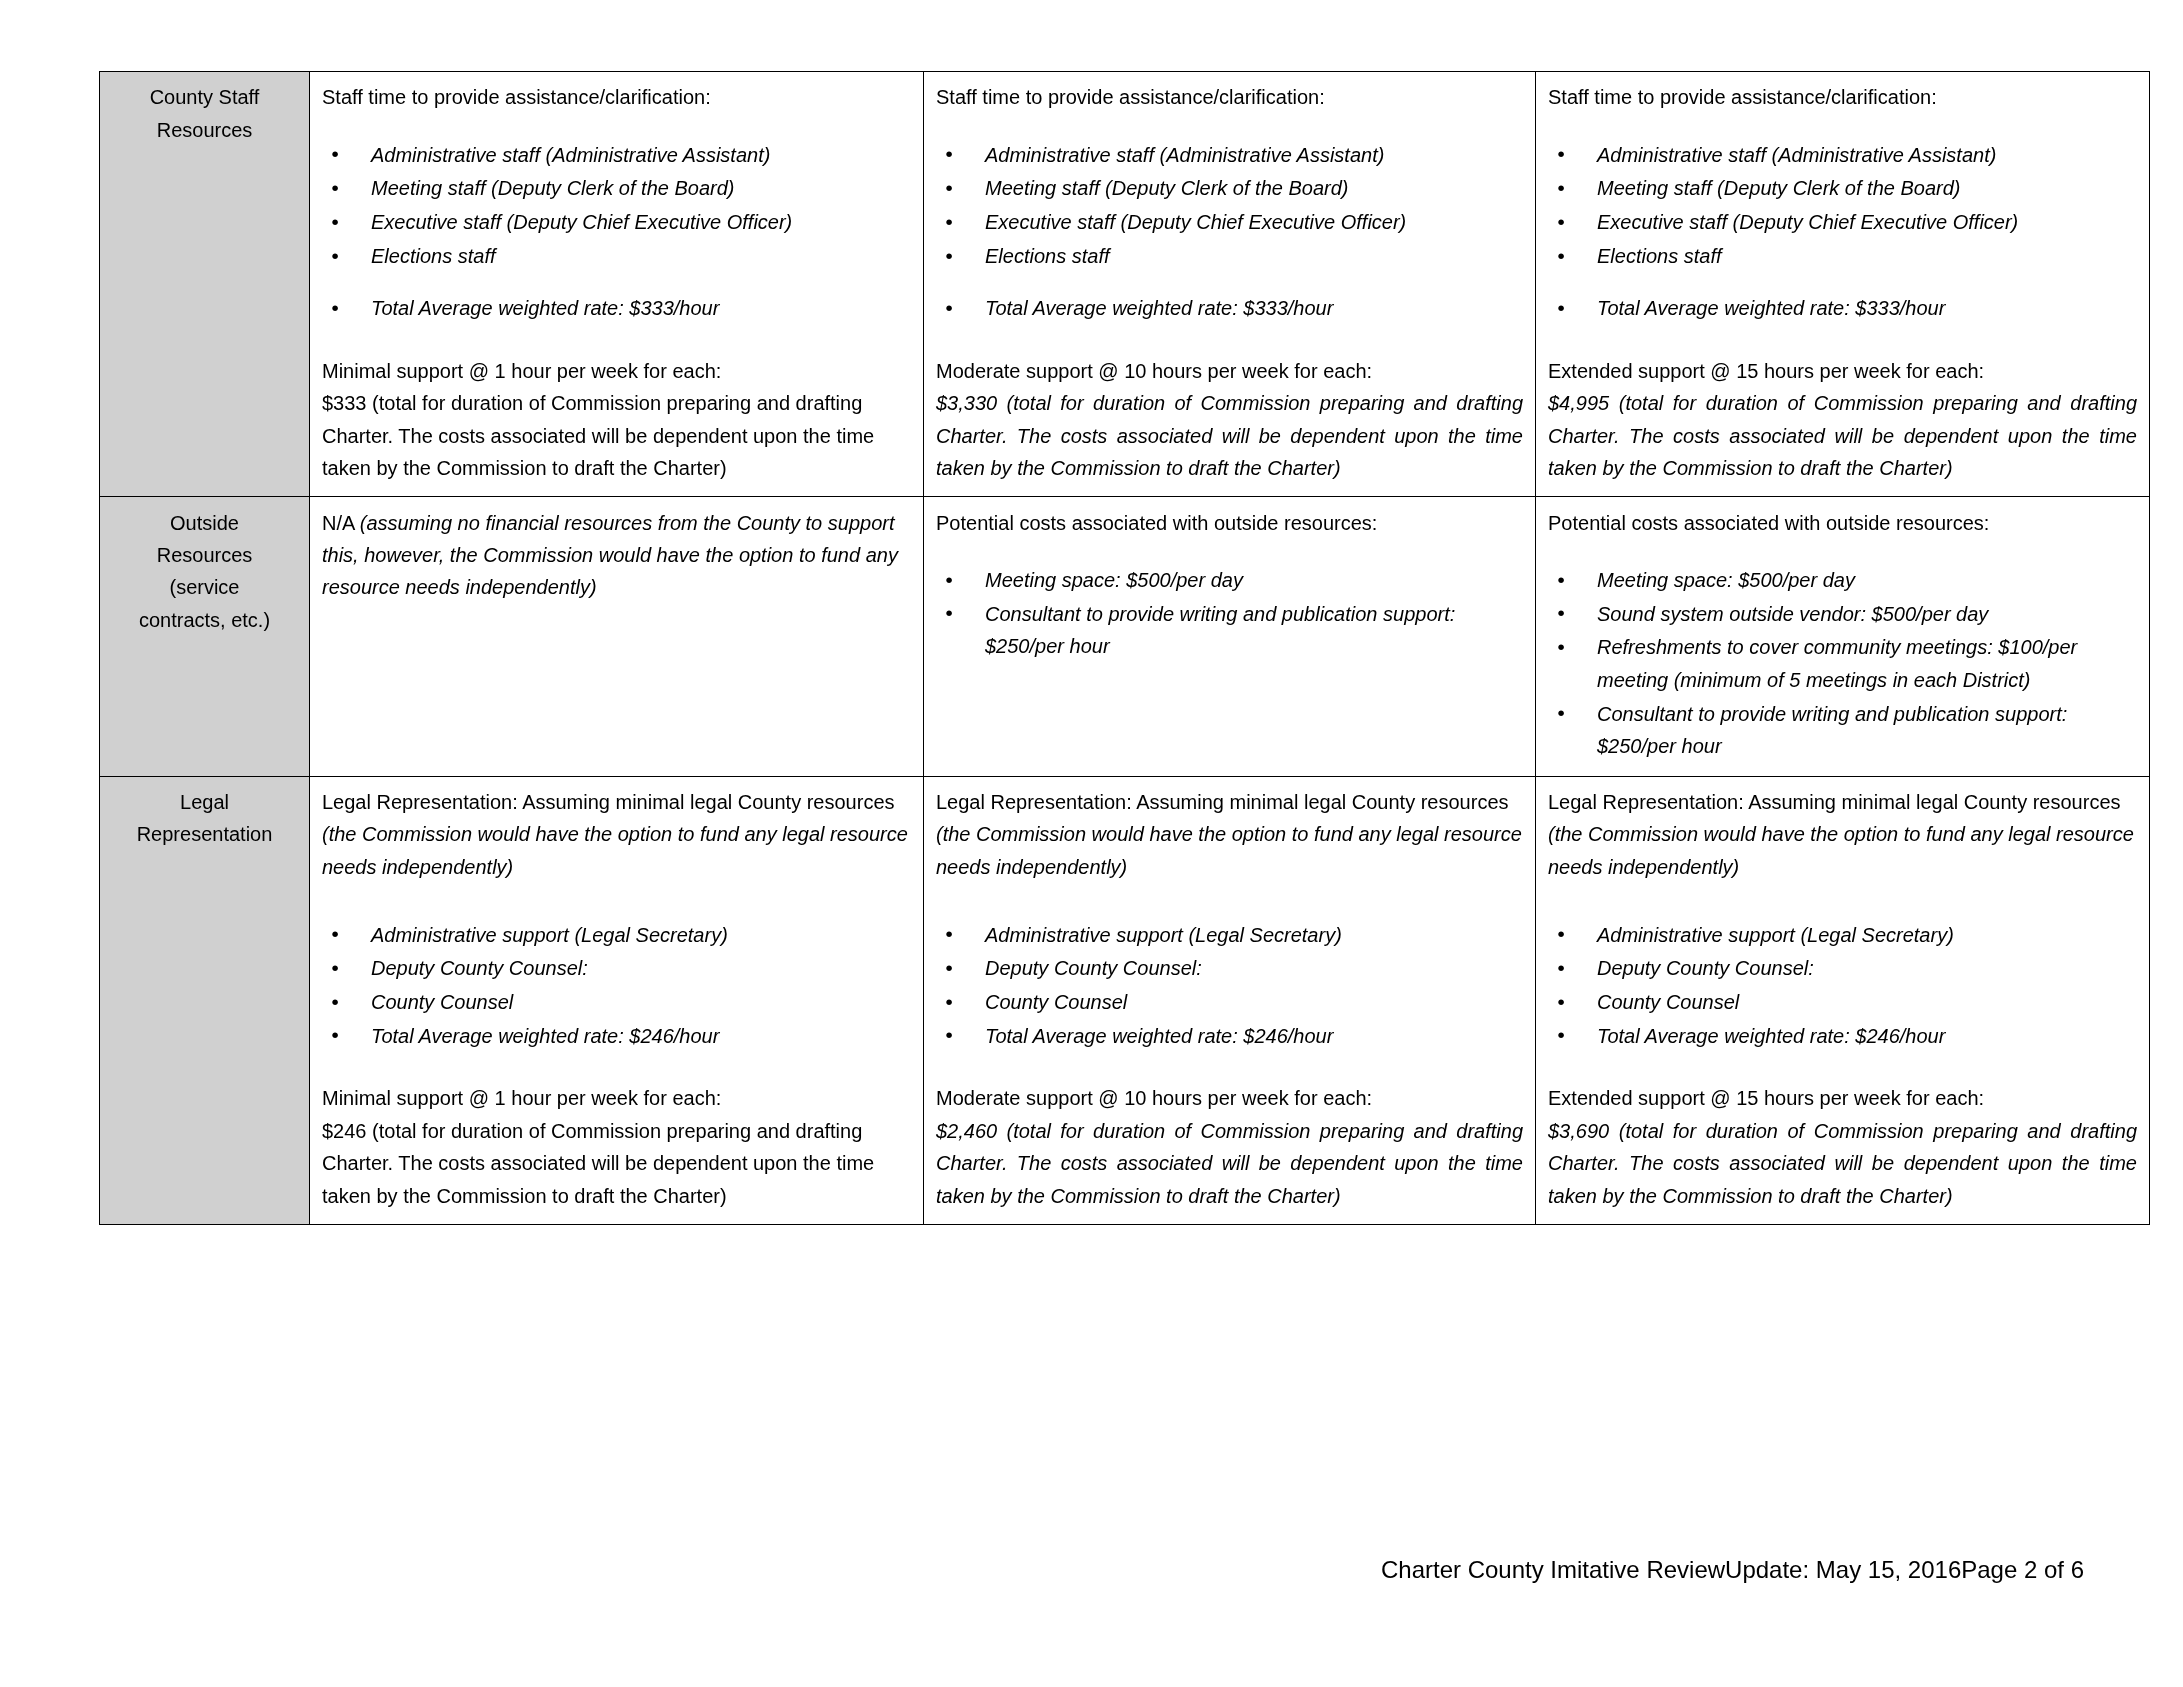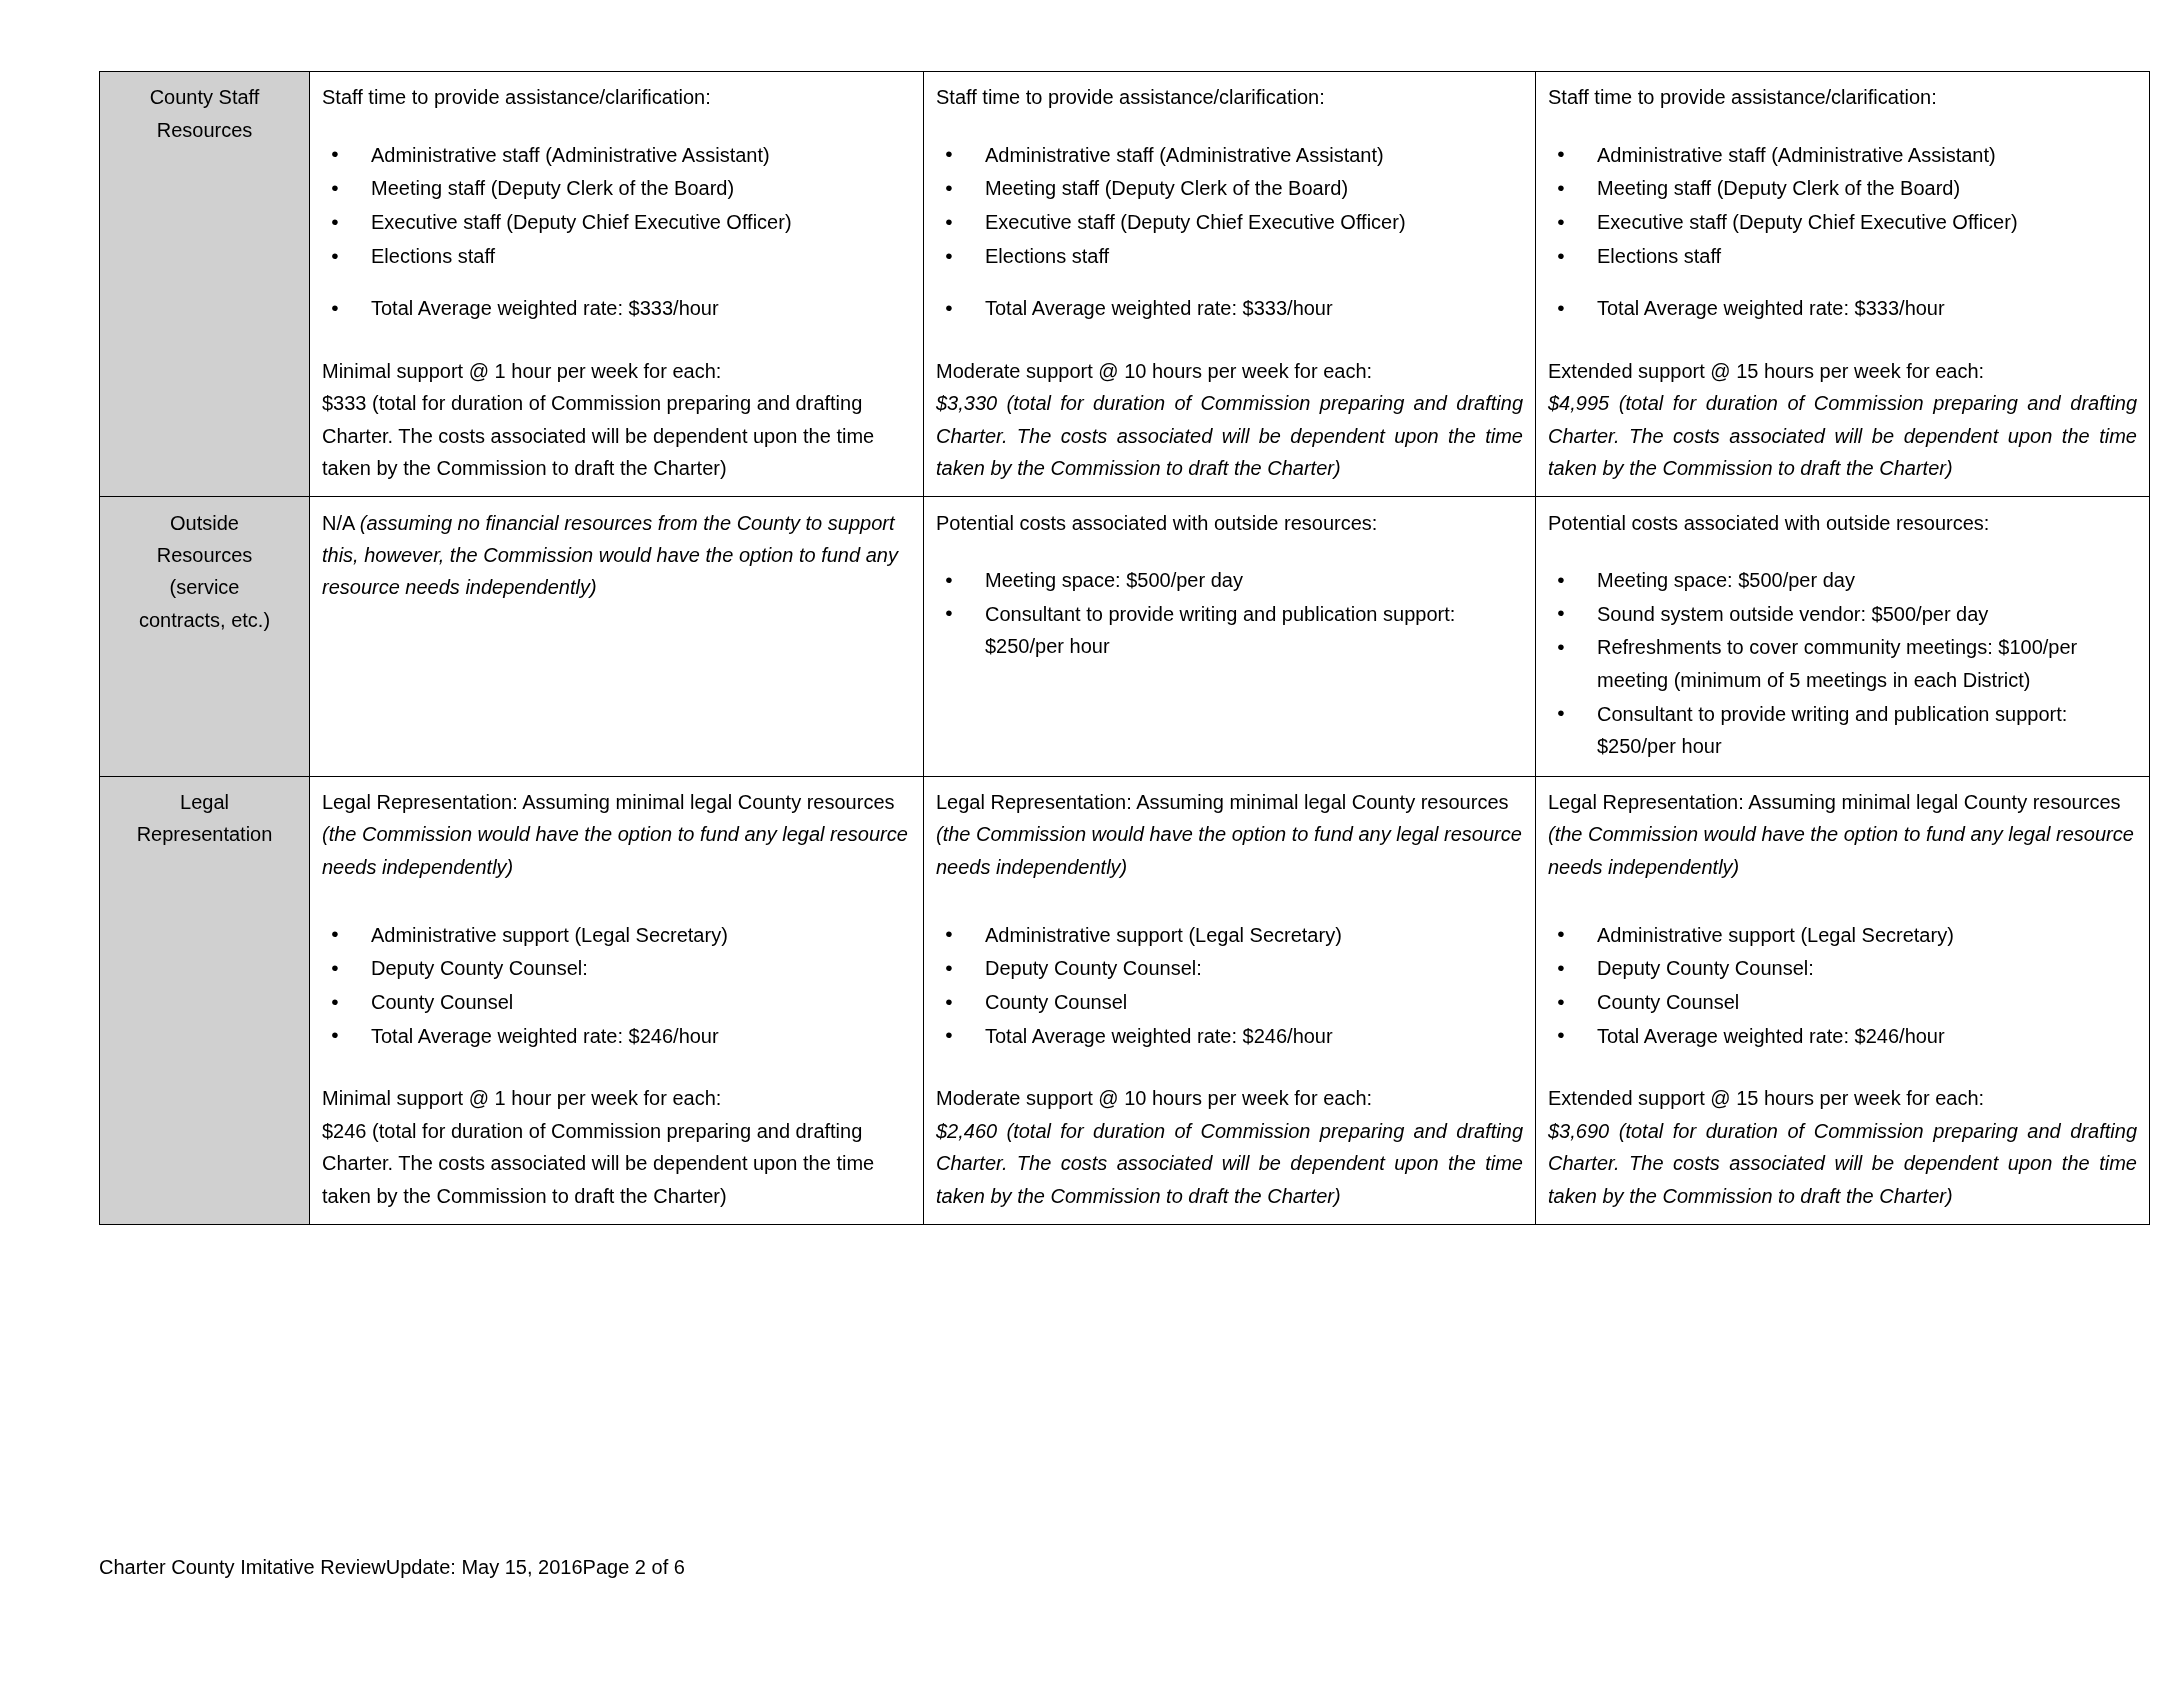--- a/index.html
+++ b/index.html
@@ -52,20 +52,21 @@
   td.col-body3 { width: 589px; }
 
   .lead { margin: 0 0 6.6px 0; }
   .spacer-sm { height: 18.5px; }
   .spacer-md { height: 29px; }
 
   ul.bl {
     margin: 0;
     padding: 0;
     list-style: none;
+    font-style: italic;
   }
   ul.bl > li {
     position: relative;
     padding-left: 49px;
     margin: 0 0 1.3px 0;
   }
   ul.bl > li::before {
     content: "\2022";
     position: absolute;
     left: 9.3px;
@@ -81,23 +82,23 @@
     font-style: italic;
   }
   .it { font-style: italic; }
 
   .footer {
     position: absolute;
     left: 99px;
     top: 1556px;
     width: 1985px;
     display: flex;
-    justify-content: flex-start;
+    justify-content: flex-end;
     align-items: baseline;
-    font-size: 20px;
+    font-size: 24px;
   }
   .footer .mid { }
   .footer .right { text-align: right; }
 </style>
 </head>
 <body>
 
 <div class="page">
 
   <div class="table-wrap">

